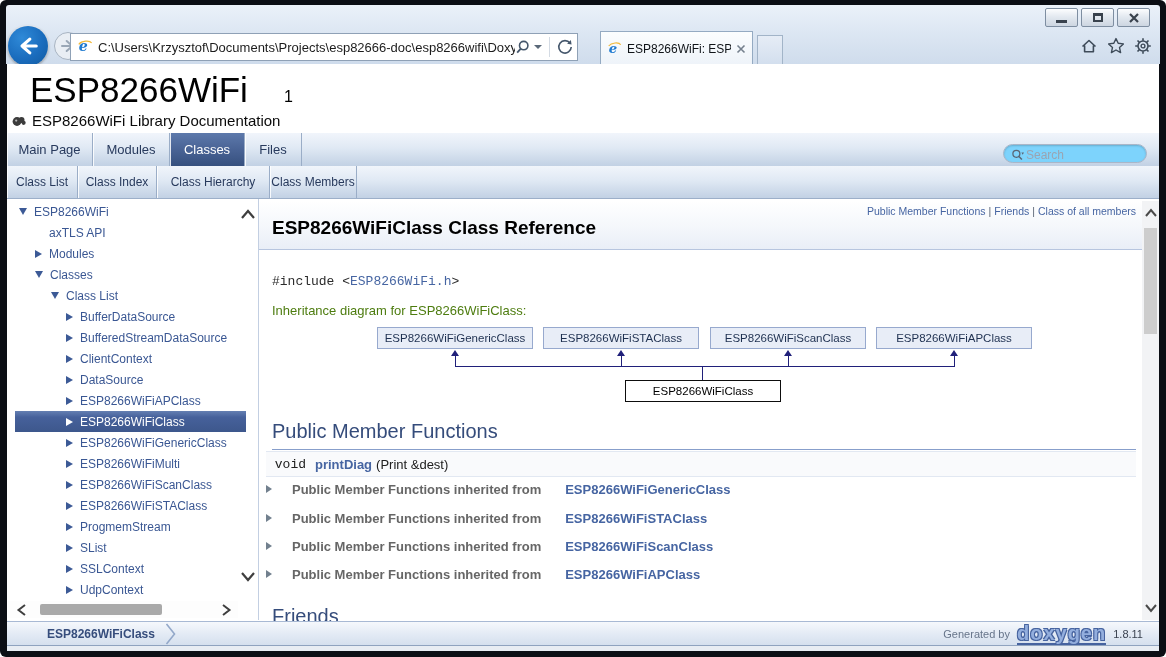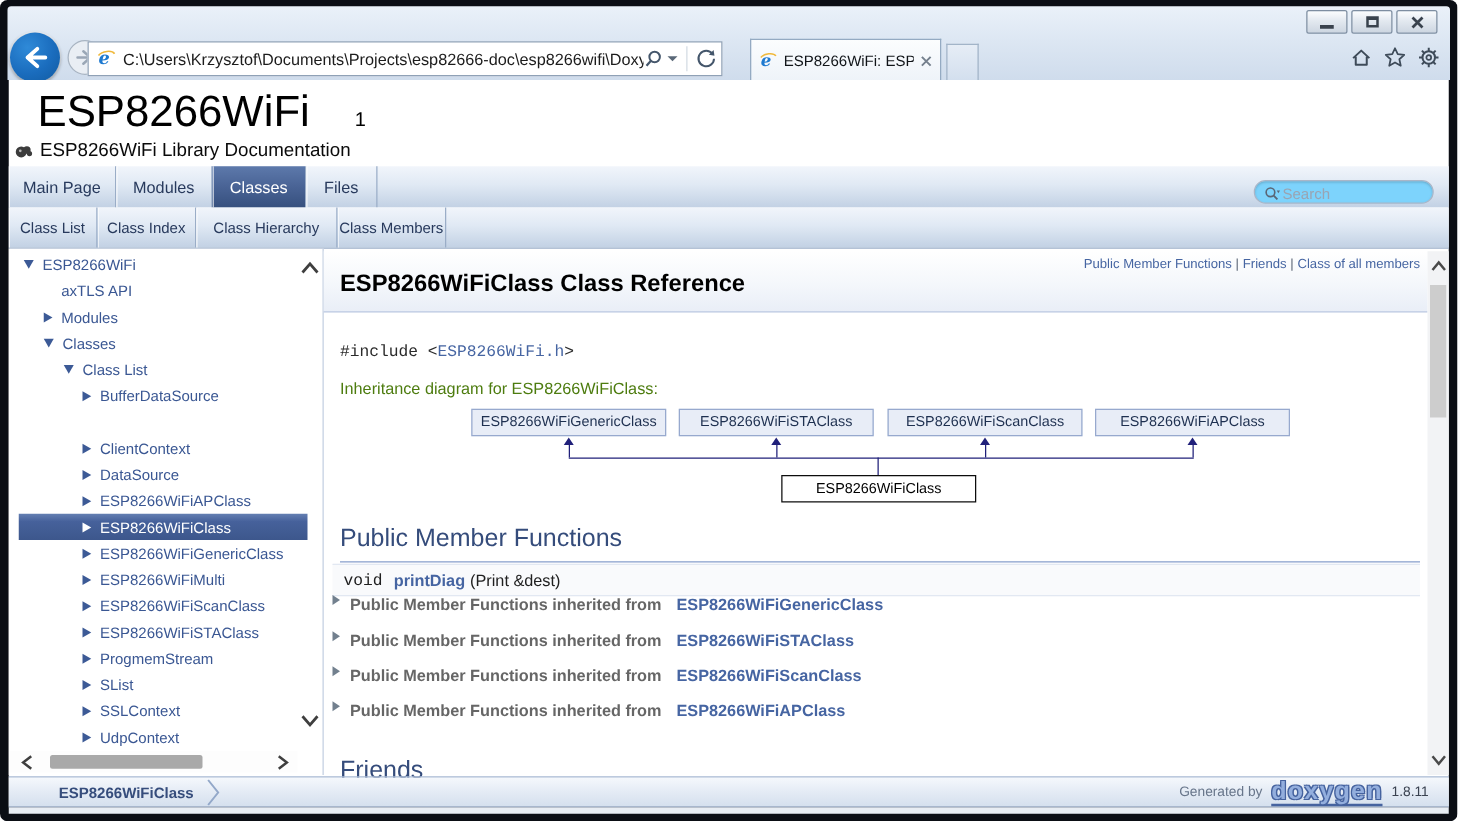--- a/index.html
+++ b/index.html
@@ -95,21 +95,21 @@
   .dgarrow { position:absolute; width:0; height:0; border-left:4px solid transparent; border-right:4px solid transparent; border-bottom:6px solid #20207a; }
 
   .groupheader { position:absolute; left:272px; width:864px; font-size:20px; color:#354C7B;
     padding-bottom:6px; border-bottom:1px solid #879ECB; }
   #member-row { left:266px; top:451px; width:870px; height:26px; background:#F9FAFC;
     border-top:1px solid #E2E8F2; border-bottom:1px solid #E2E8F2; display:flex; align-items:center; font-size:13px; }
   #member-row .mtype { width:40px; text-align:right; color:#202020;font-family:Liberation Mono, monospace; }
   #member-row .mname { margin-left:9px; font-weight:bold; color:#4665A2; cursor:pointer; }
   #member-row .margs { color:#202020; margin-left:4px; }
 
-  .inh-row { position:absolute; left:266px; height:26px; display:flex; align-items:flex-start; gap:8px;
+  .inh-row { position:absolute; left:266px; height:26px; display:flex; align-items:center; gap:20px;
     font-size:13px; font-weight:bold; color:#666666; cursor:pointer; }
   .inh-arrow { width:0; height:0; border-left:6px solid #72808e; border-top:4px solid transparent; border-bottom:4px solid transparent; }
   .inh-row a { color:#4665A2; margin-left:4px; text-decoration:none; }
 
   
   #content-scroll { left:1142px; top:201px; width:17px; height:419px; background:#F2F3F5; }
   .sc-btn { position:absolute; left:0; width:17px; height:20px; display:flex; align-items:center; justify-content:center; }
   #content-thumb { position:absolute; left:2px; top:27px; width:13px; height:106px; background:#CDCDCD; }
   #hscroll { left:8px; top:601px; width:230px; height:17px; background:#fdfdfd; display:flex; align-items:center; }
   #hthumb { position:absolute; left:32px; top:3px; width:122px; height:11px; background:#A9A9A9; border-radius:2px; }
@@ -267,20 +267,24 @@
         <span class="lbl">Classes</span>
       </div>
     <div class="titem lv2" style="top:86px">
         <i class="ar-d"></i>
         <span class="lbl">Class List</span>
       </div>
     <div class="titem lv3" style="top:107px">
         <i class="ar-r"></i>
         <span class="lbl">BufferDataSource</span>
       </div>
+    <div class="titem lv3" style="top:128px">
+        <i class="ar-r"></i>
+        <span class="lbl">BufferedStreamDataSource</span>
+      </div>
     <div class="titem lv3" style="top:149px">
         <i class="ar-r"></i>
         <span class="lbl">ClientContext</span>
       </div>
     <div class="titem lv3" style="top:170px">
         <i class="ar-r"></i>
         <span class="lbl">DataSource</span>
       </div>
     <div class="titem lv3" style="top:191px">
         <i class="ar-r"></i>

